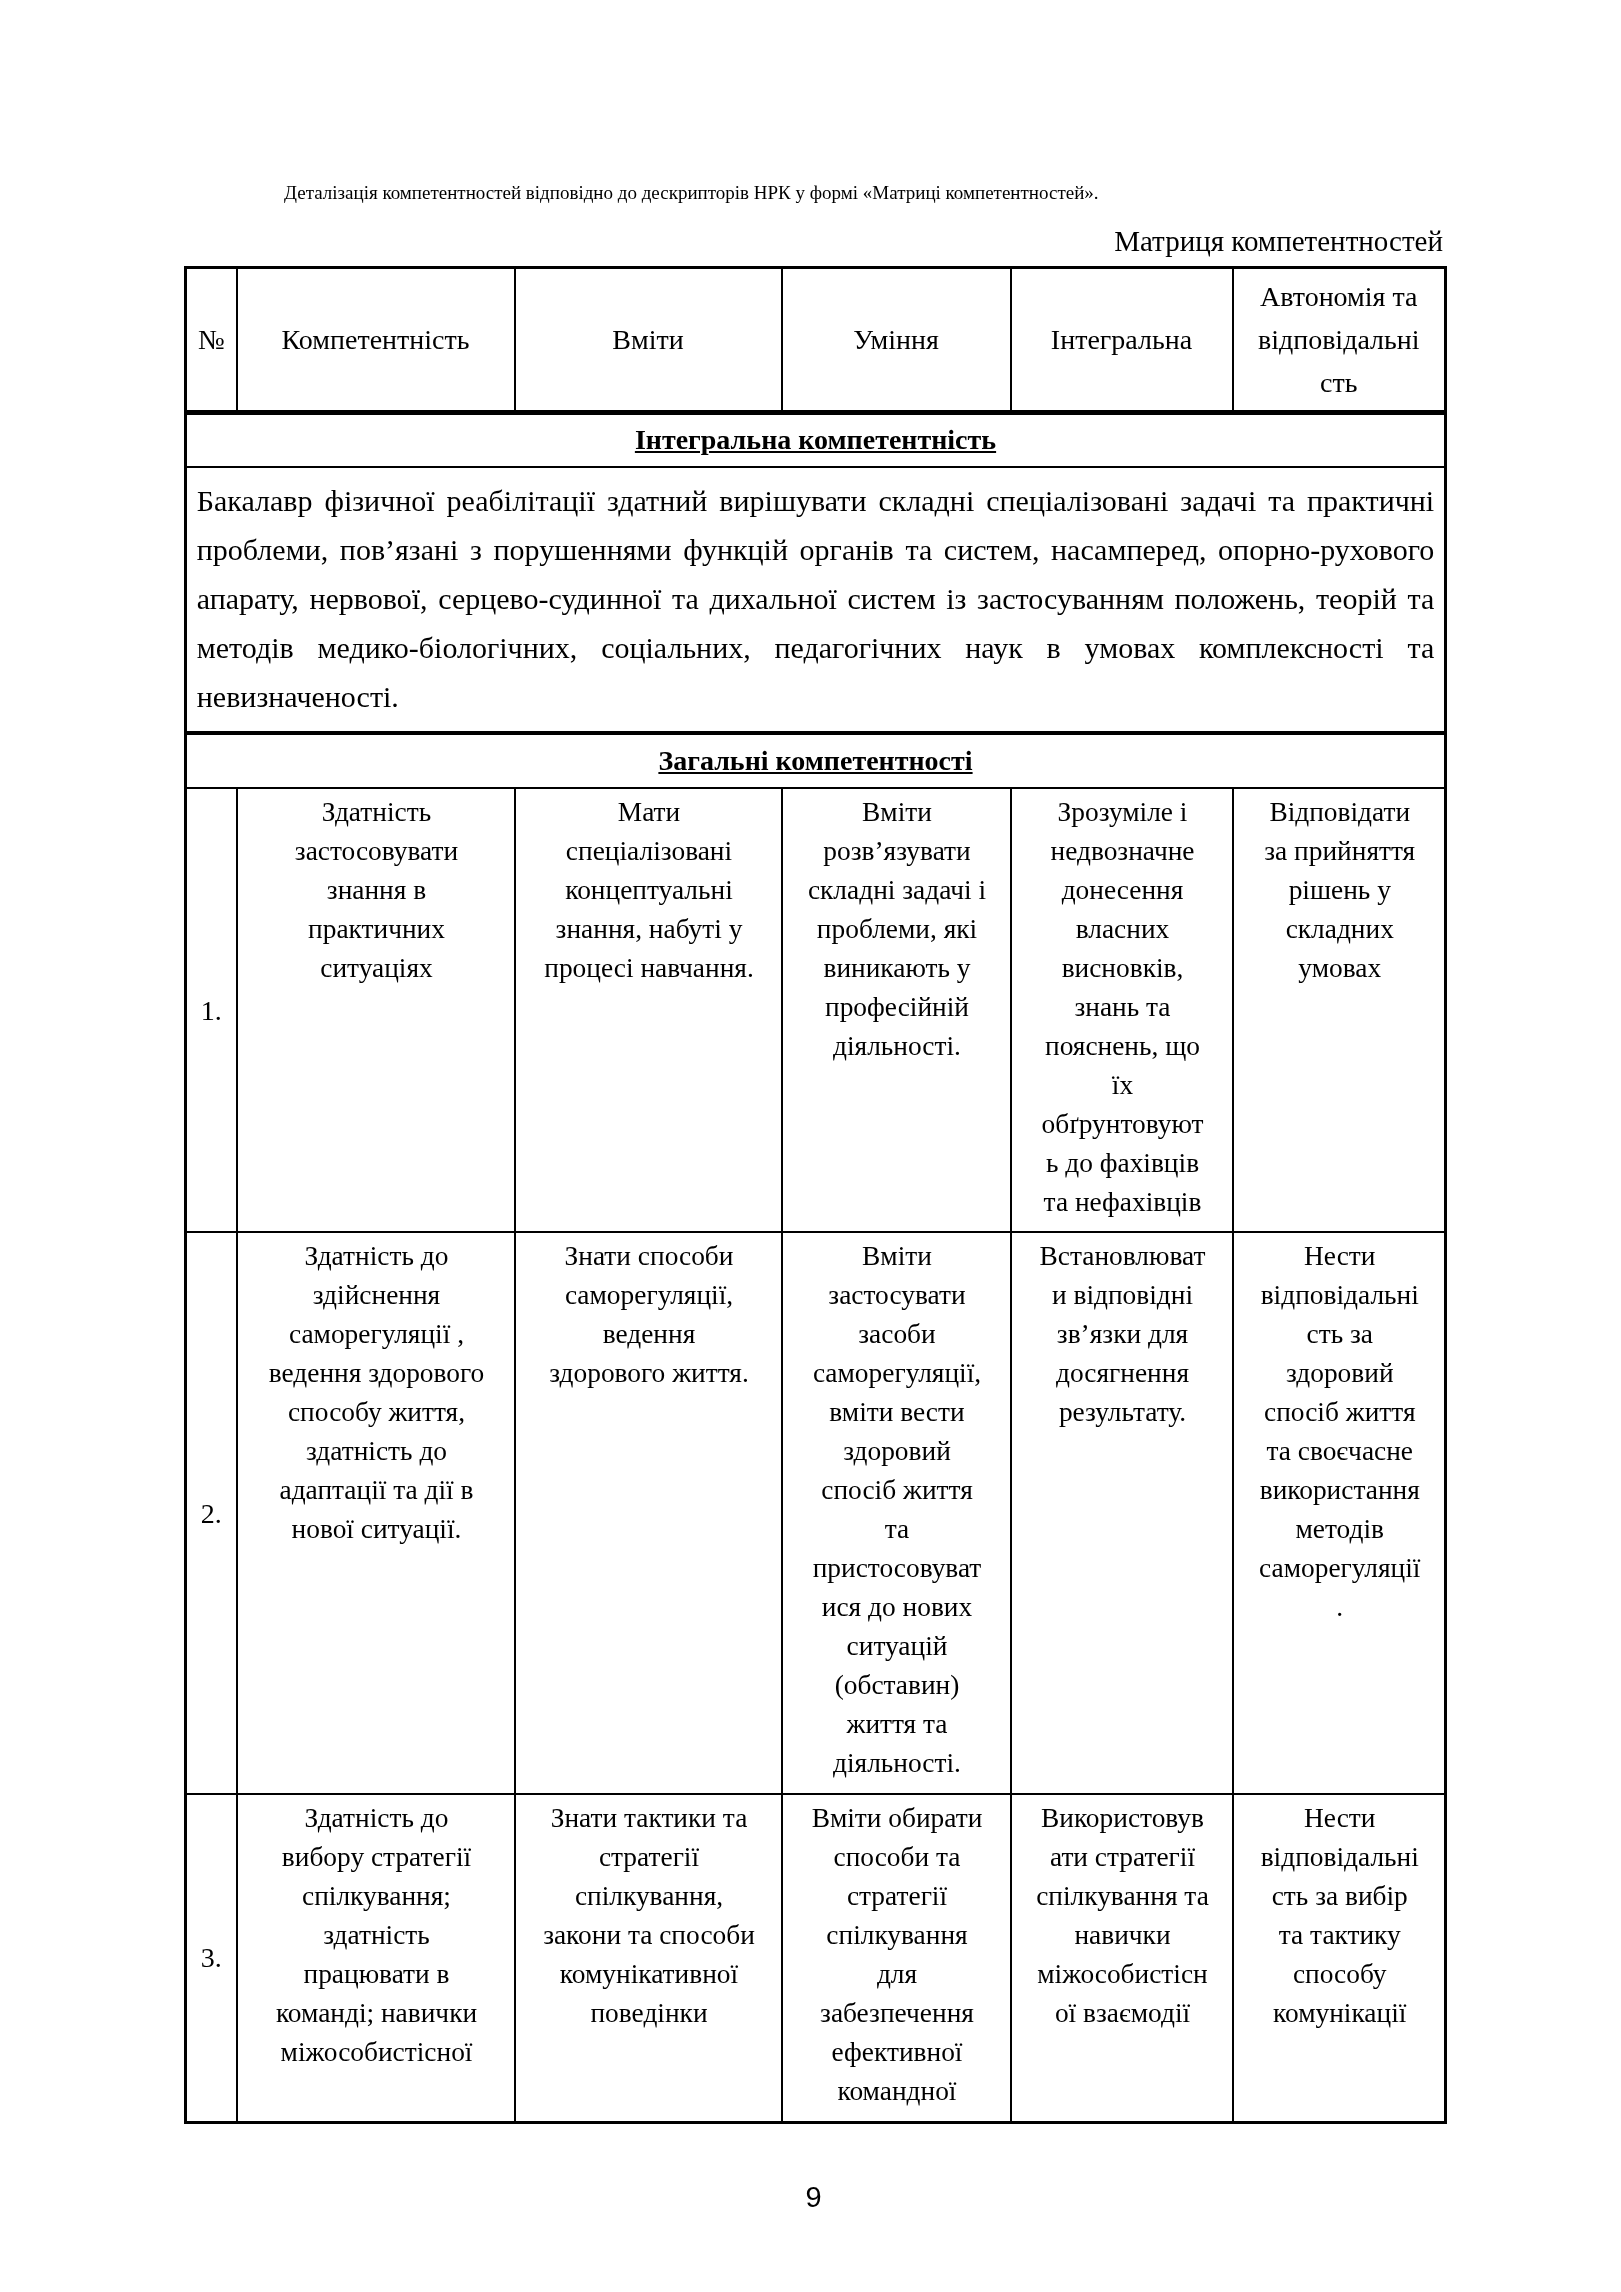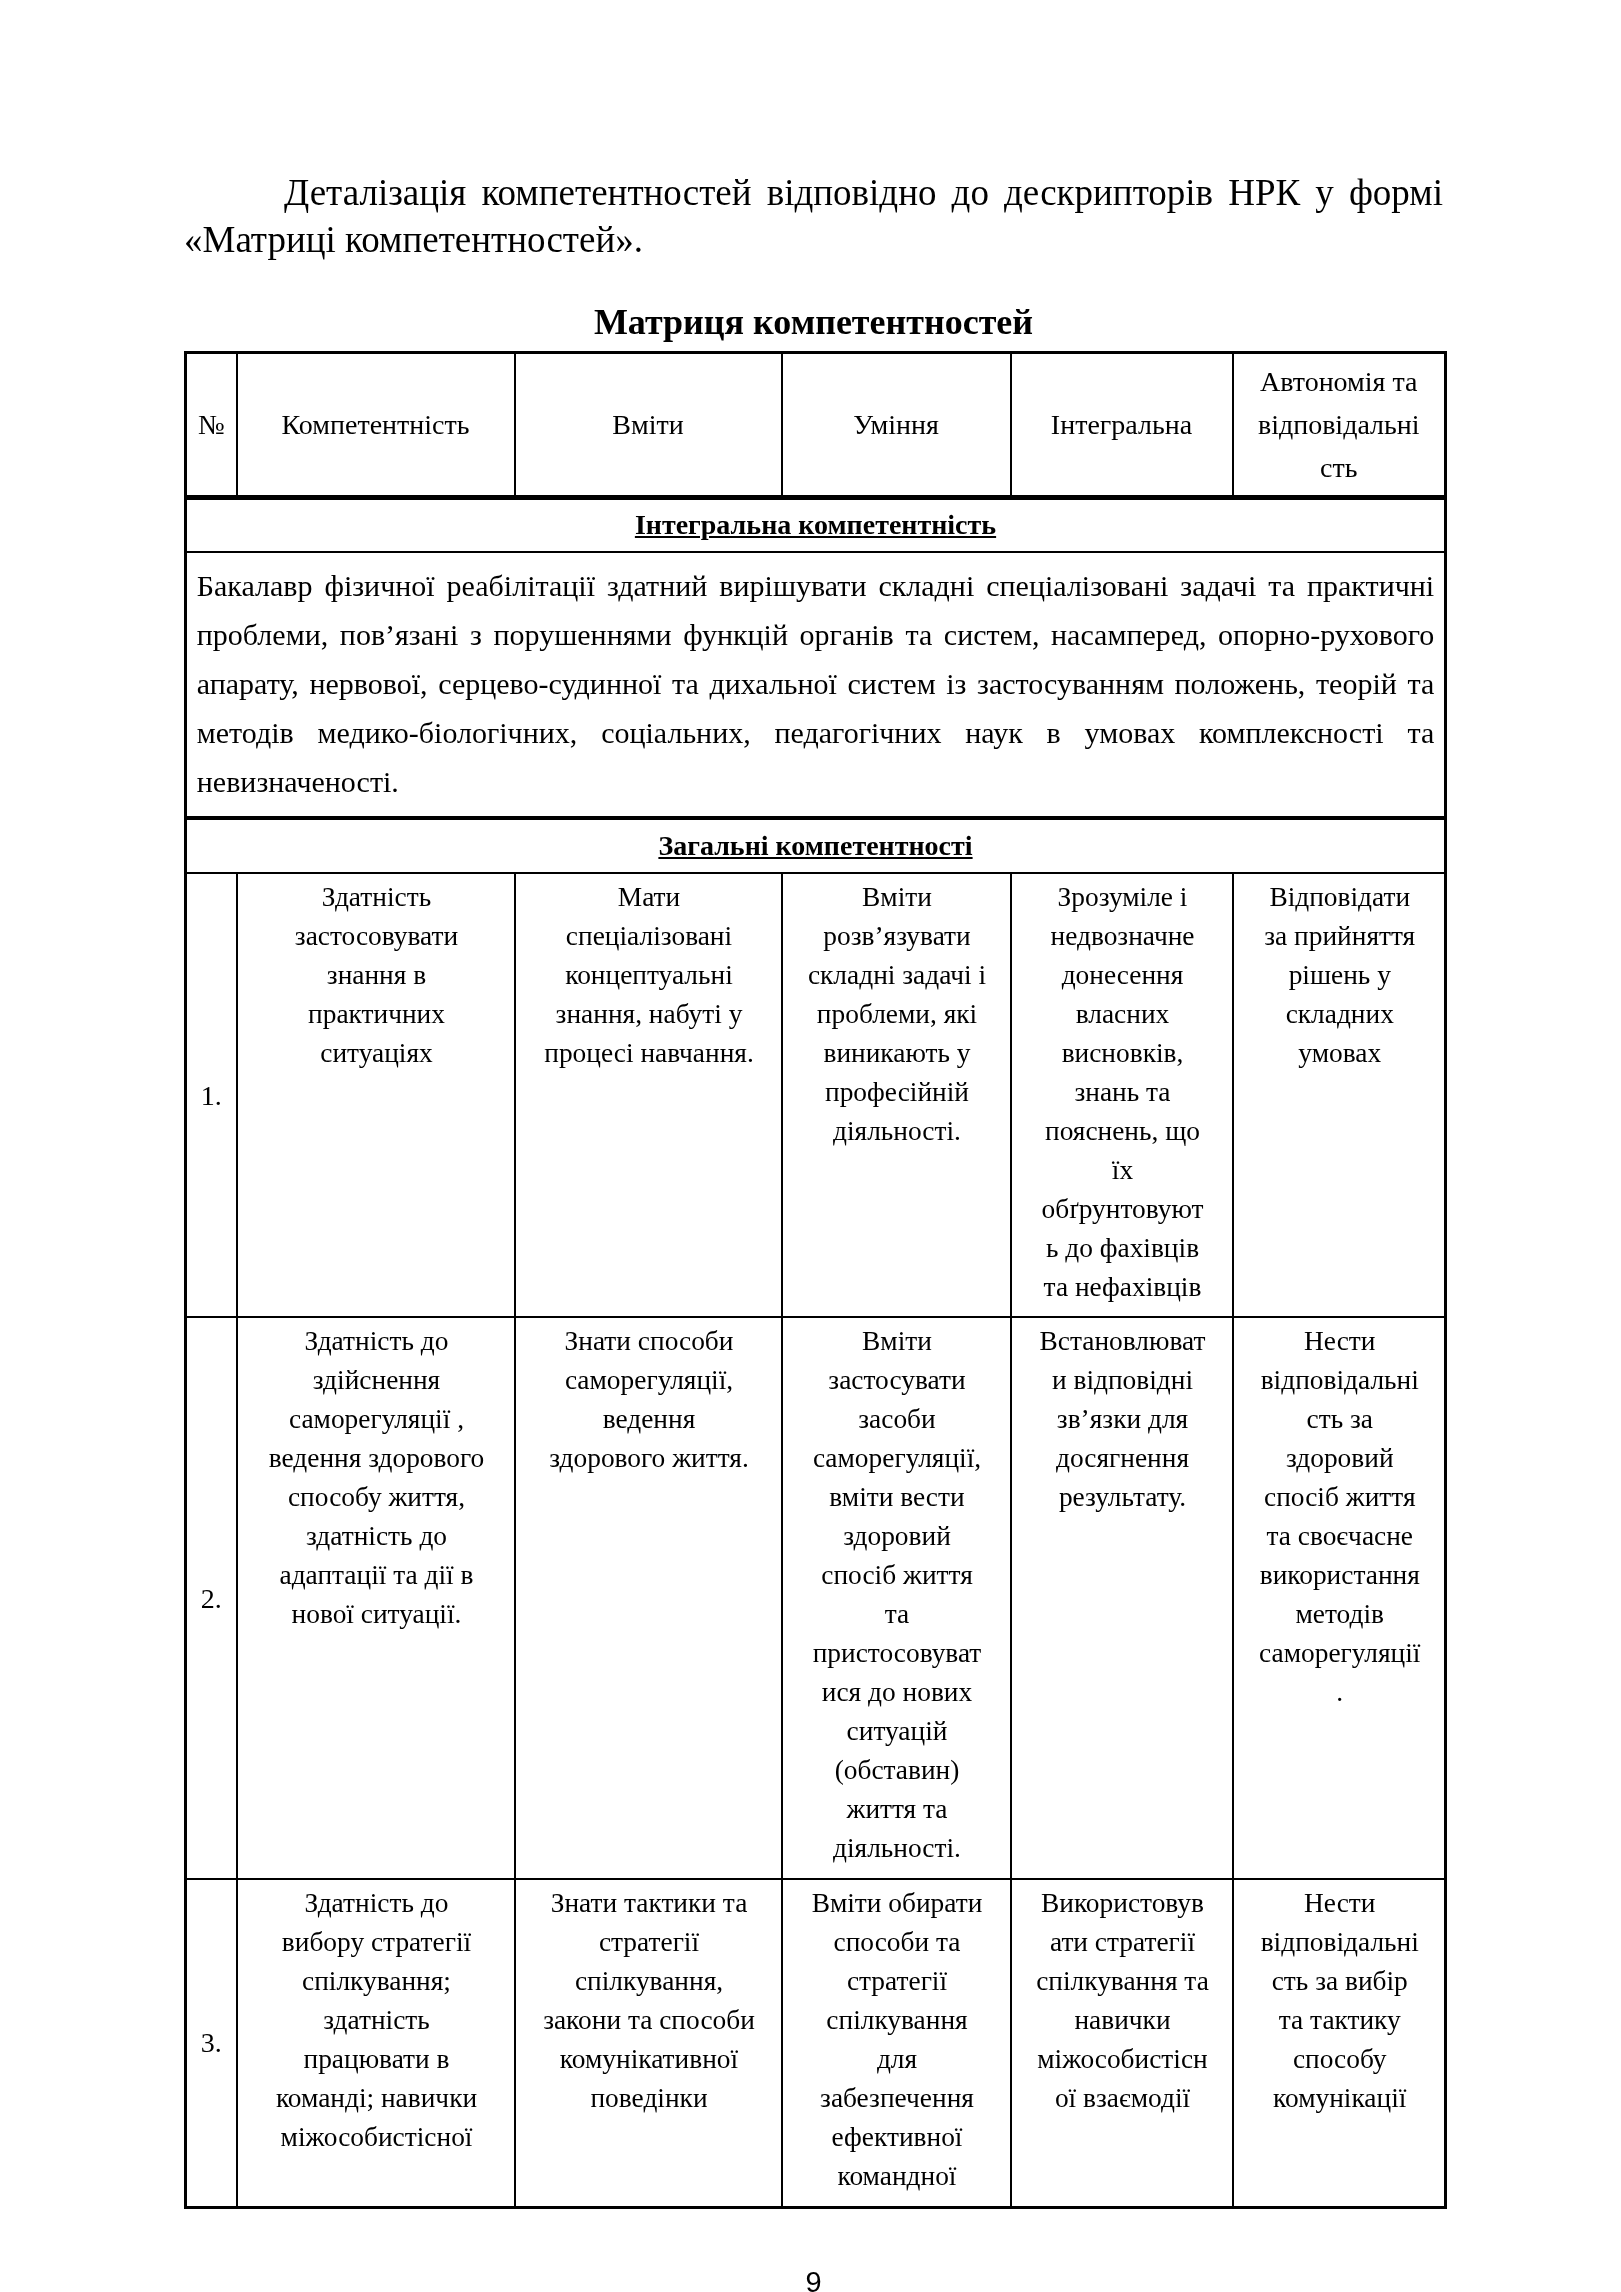--- a/index.html
+++ b/index.html
@@ -5,27 +5,27 @@
   * { margin:0; padding:0; box-sizing:border-box; }
   html,body { background:#ffffff; }
   body {
     width:1621px; height:2293px;
     font-family:"Liberation Serif","DejaVu Serif",serif;
     color:#000; overflow:hidden;
   }
   .content { width:1259px; margin-left:184px; padding-top:169px; }
 
   .intro {
-    font-size:37px; line-height:47px;
+    font-size:19px; line-height:47px;
     text-align:justify; text-indent:100px;
-    margin-bottom:38px;
+    margin-bottom:9px;
   }
   .doc-title {
-    font-size:36px; font-weight:bold;
-    text-align:center; margin-bottom:7.8px;
+    font-size:29px; font-weight:normal;
+    text-align:right; margin-bottom:7.8px;
   }
 
   table.matrix {
     width:1259px; border-collapse:collapse; table-layout:fixed;
     border:3.9px solid #000;
   }
   .matrix th, .matrix td {
     border:2.9px solid #000;
     font-size:28px; font-weight:normal;
     vertical-align:top; text-align:center;

